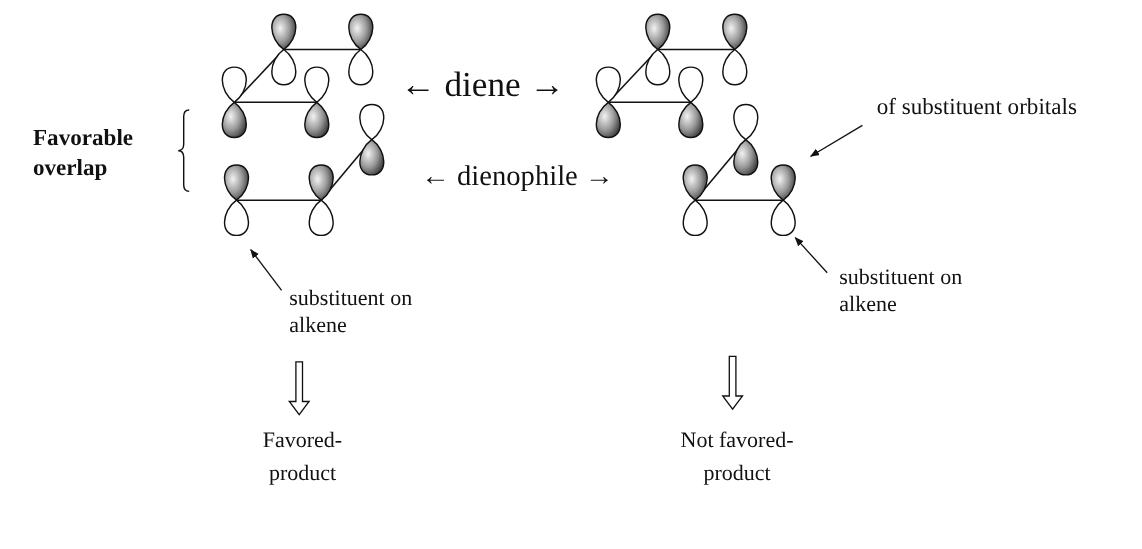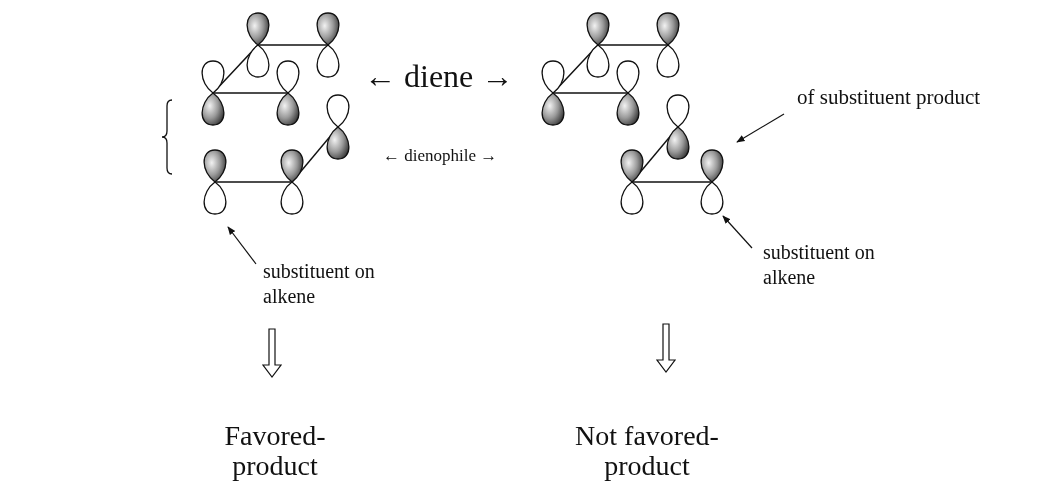--- a/index.html
+++ b/index.html
@@ -4,27 +4,27 @@
   <style>
     html, body { margin: 0; padding: 0; background: #ffffff; }
     body { width: 1038px; height: 499px; position: relative; overflow: hidden;
            font-family: "Liberation Serif", "DejaVu Serif", serif; color: #111; }
     svg#diagram { position: absolute; left: 0; top: 0; }
     .lbl { position: absolute; white-space: nowrap; line-height: 1; }
     .bold { font-weight: bold; }
     .it { font-style: italic; }
     #favorable { left: 30px; top: 112px; font-size: 21px; font-weight: bold; line-height: 27px; }
     #diene-label { left: 364px; top: 60px; font-size: 32px; }
-    #dienophile-label { left: 383px; top: 147px; font-size: 17px; }
+    #dienophile-label { left: 383px; top: 147px; font-size: 26px; }
     #note-label { left: 797px; top: 84px; font-size: 21px; line-height: 27px; }
     #sub-left { left: 263px; top: 259px; font-size: 20px; line-height: 25px; }
     #sub-right { left: 763px; top: 240px; font-size: 20px; line-height: 25px; }
-    .outcome { position: absolute; text-align: center; font-size: 28px; line-height: 30px; margin-top: 36px; }
+    .outcome { position: absolute; text-align: center; font-size: 20px; line-height: 30px; }
     #outcome-left { left: 200px; width: 150px; top: 385px; }
-    #outcome-right { left: 547px; width: 200px; top: 385px; }
+    #outcome-right { left: 570px; width: 200px; top: 385px; }
   </style>
 </head>
 <body>
 
 <svg id="diagram" width="1038" height="499" viewBox="0 0 1038 499" xmlns="http://www.w3.org/2000/svg">
   <defs>
     <radialGradient id="shade" cx="35%" cy="40%" r="70%">
       <stop offset="0%" stop-color="#f2f2f2"></stop>
       <stop offset="55%" stop-color="#9a9a9a"></stop>
       <stop offset="100%" stop-color="#3a3a3a"></stop>
@@ -81,36 +81,38 @@
 
   <line x1="256" y1="264" x2="228" y2="227" stroke="#111" stroke-width="1.2" marker-end="url(#arrowhead)"></line>
   <line x1="784" y1="114" x2="737" y2="142" stroke="#111" stroke-width="1.2" marker-end="url(#arrowhead)"></line>
   <line x1="752" y1="248" x2="723" y2="216" stroke="#111" stroke-width="1.2" marker-end="url(#arrowhead)"></line>
 
   <path d="M269,329 L275,329 L275,365 L281,365 L272,377 L263,365 L269,365 Z" fill="#fff" stroke="#111" stroke-width="1.2"></path>
   <path d="M663,324 L669,324 L669,360 L675,360 L666,372 L657,360 L663,360 Z" fill="#fff" stroke="#111" stroke-width="1.2"></path>
 </svg>
 
 <div id="favorable" class="lbl">
+  <div>Favorable</div>
+  <div>overlap</div>
 </div>
 
 <div id="diene-label" class="lbl">
   <span>←</span>
   <span>diene</span>
   <span>→</span>
 </div>
 
 <div id="dienophile-label" class="lbl">
   <span>←</span>
   <span>dienophile</span>
   <span>→</span>
 </div>
 
 <div id="note-label" class="lbl">
-  <div>of substituent product</div>
+  <div>of substituent orbitals</div>
 </div>
 
 <div id="sub-left" class="lbl">
   <div>substituent on</div>
   <div>alkene</div>
 </div>
 
 <div id="sub-right" class="lbl">
   <div>substituent on</div>
   <div>alkene</div>

